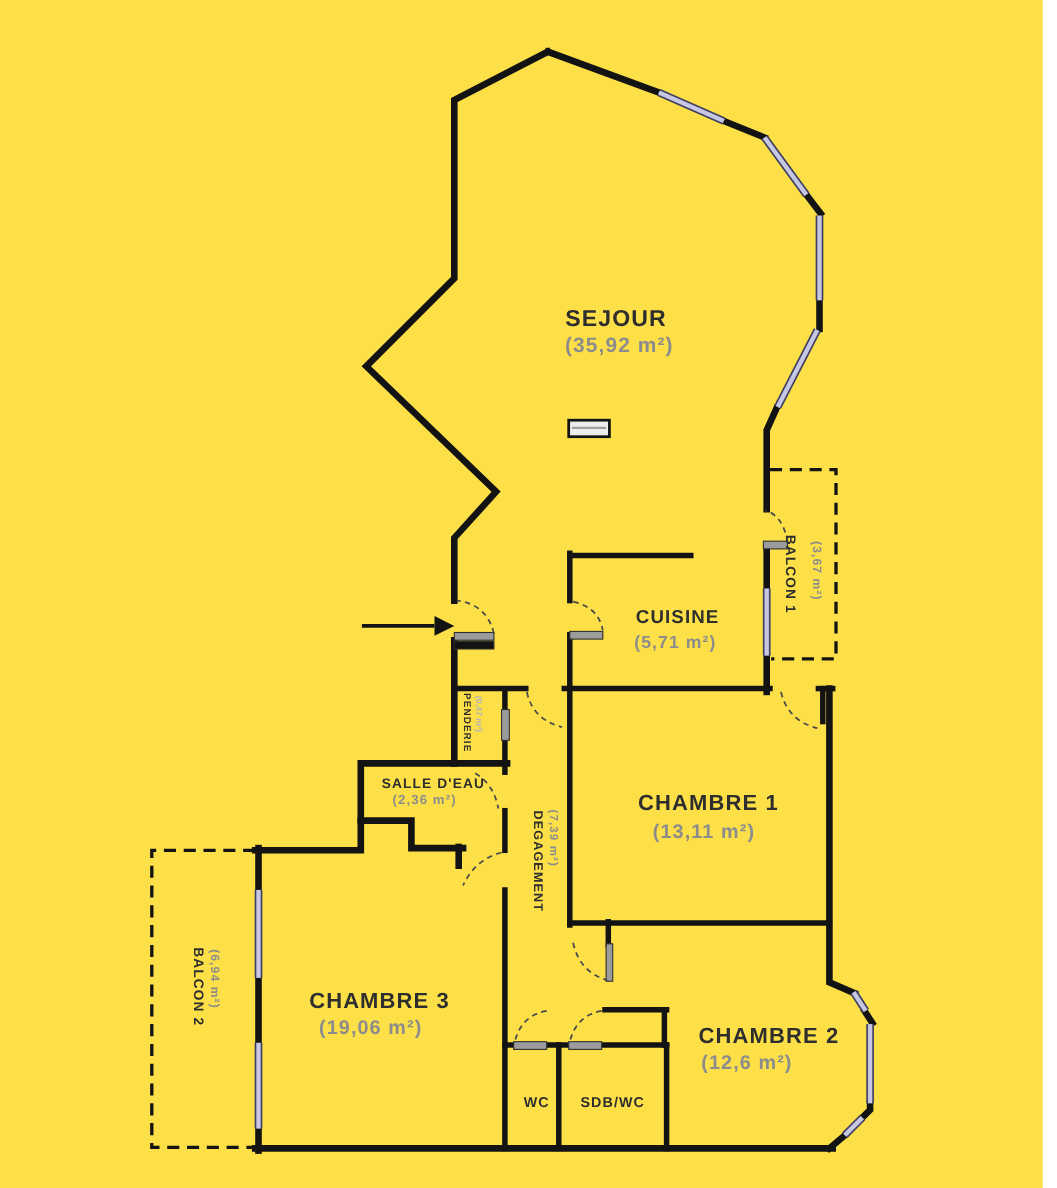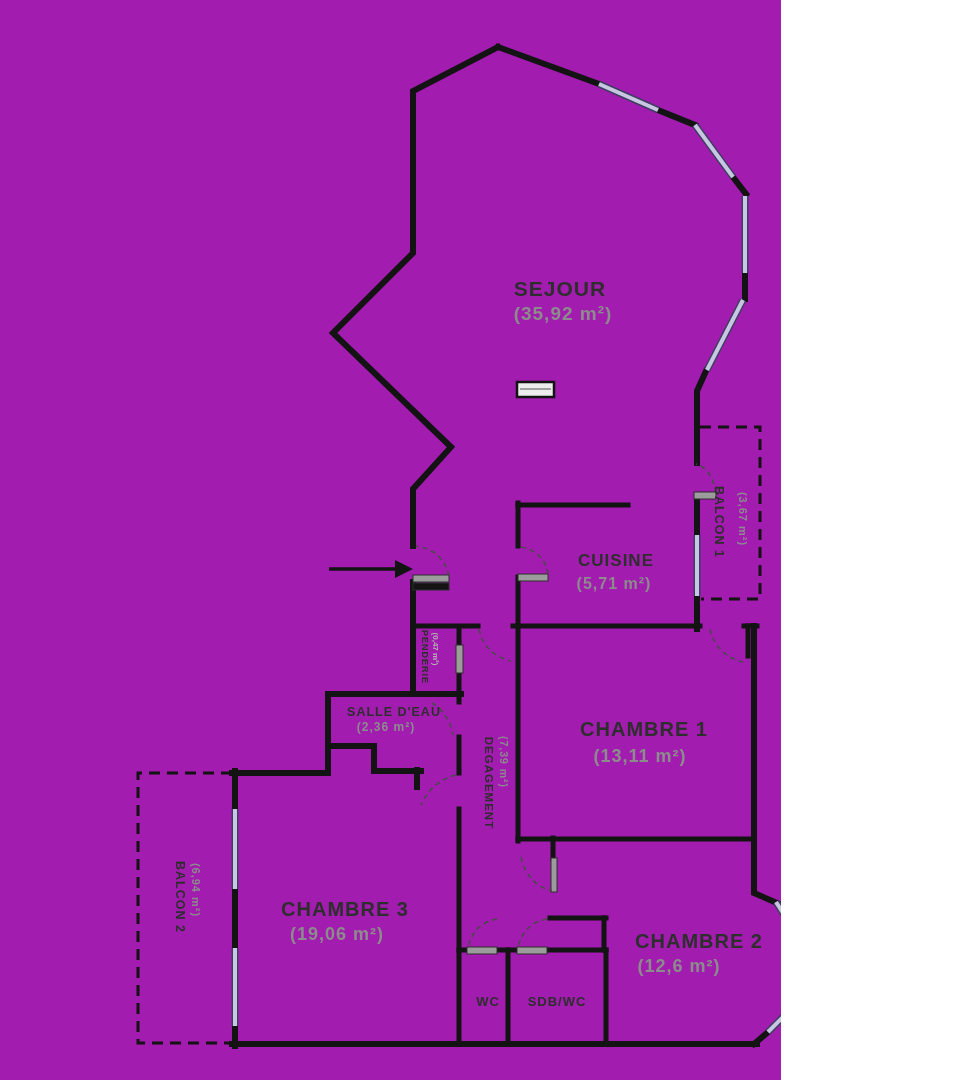--- a/index.html
+++ b/index.html
@@ -1,16 +1,16 @@
 <!DOCTYPE html>
 <html><head>
 <meta charset="utf-8">
 <style>
   html,body{margin:0;padding:0;background:#ffffff;}
-  .stage{position:relative;width:781px;height:1080px;background:#a21caf;overflow:hidden;
+  .stage{position:relative;width:948px;height:1080px;background:#fde047;overflow:hidden;
          font-family:"Liberation Sans", sans-serif;}
   svg{position:absolute;left:0;top:0;}
   text{font-family:"Liberation Sans", sans-serif;}
   .room-name{font-weight:bold;fill:#2e2e2e;letter-spacing:1px;}
   .room-area{font-weight:bold;fill:#8c8c8c;letter-spacing:1px;}
   .room-area-light{font-weight:bold;fill:#b5b5b5;}
 </style>
 </head>
 <body>
 

